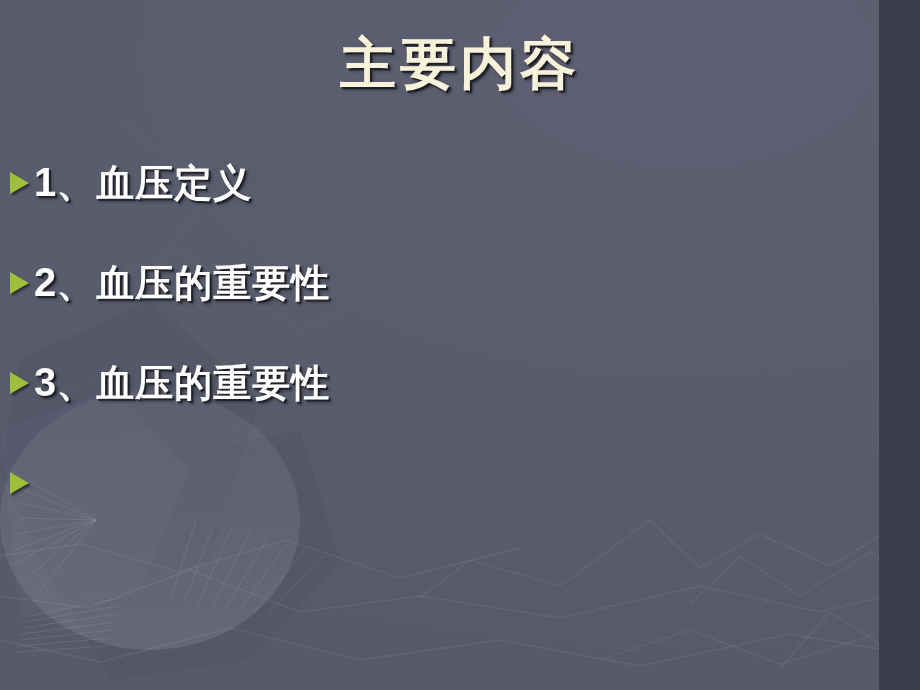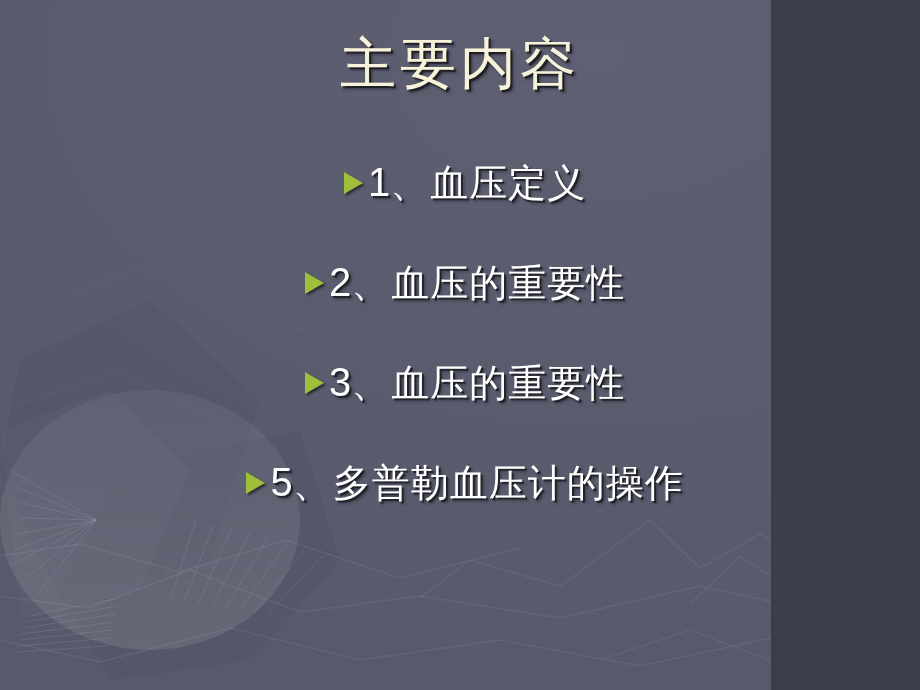--- a/index.html
+++ b/index.html
@@ -7,26 +7,27 @@
     padding: 0;
     background: #3a3d4a;
   }
   body {
     font-family: "Liberation Sans", "DejaVu Sans", sans-serif;
   }
 
   
   .slide {
     position: relative;
-    width: 771px;
+    width: 879px;
     height: 690px;
     overflow: hidden;
     background: #5a5d6e;
     background-image:
       radial-gradient(120% 90% at 78% 8%, #5f6073 0%, #5a5d6e 45%, #575a6a 100%);
+    font-weight: bold;
   }
 
   
   .bg-art {
     position: absolute;
     inset: 0;
     pointer-events: none;
   }
   .bg-art svg {
     display: block;
@@ -61,21 +62,20 @@
     left: 0;
     top: 132px;
     width: 920px;
   }
   .bullet-row {
     display: flex;
     align-items: center;
     height: 100px;
     padding-left: 10px;
     box-sizing: border-box;
-    justify-content: center;
   }
   .bullet-marker {
     flex: 0 0 auto;
     width: 0;
     height: 0;
     margin-right: 5px;
     margin-top: 1px;
     border-top: 11px solid transparent;
     border-bottom: 11px solid transparent;
     border-left: 19px solid #9fbf3b;
@@ -191,18 +191,17 @@
     </div>
 
     <div class="bullet-row">
       <span class="bullet-marker"></span>
       <span class="bullet-text"><span class="num">3、</span><span>血压的重要性</span></span>
     </div>
 
 
     <div class="bullet-row">
       <span class="bullet-marker"></span>
-      <span class="bullet-text"><span class="num">5、</span><span>多普勒血压计的操作</span></span>
     </div>
 
   </div>
 
 </div>
 
 </body></html>

